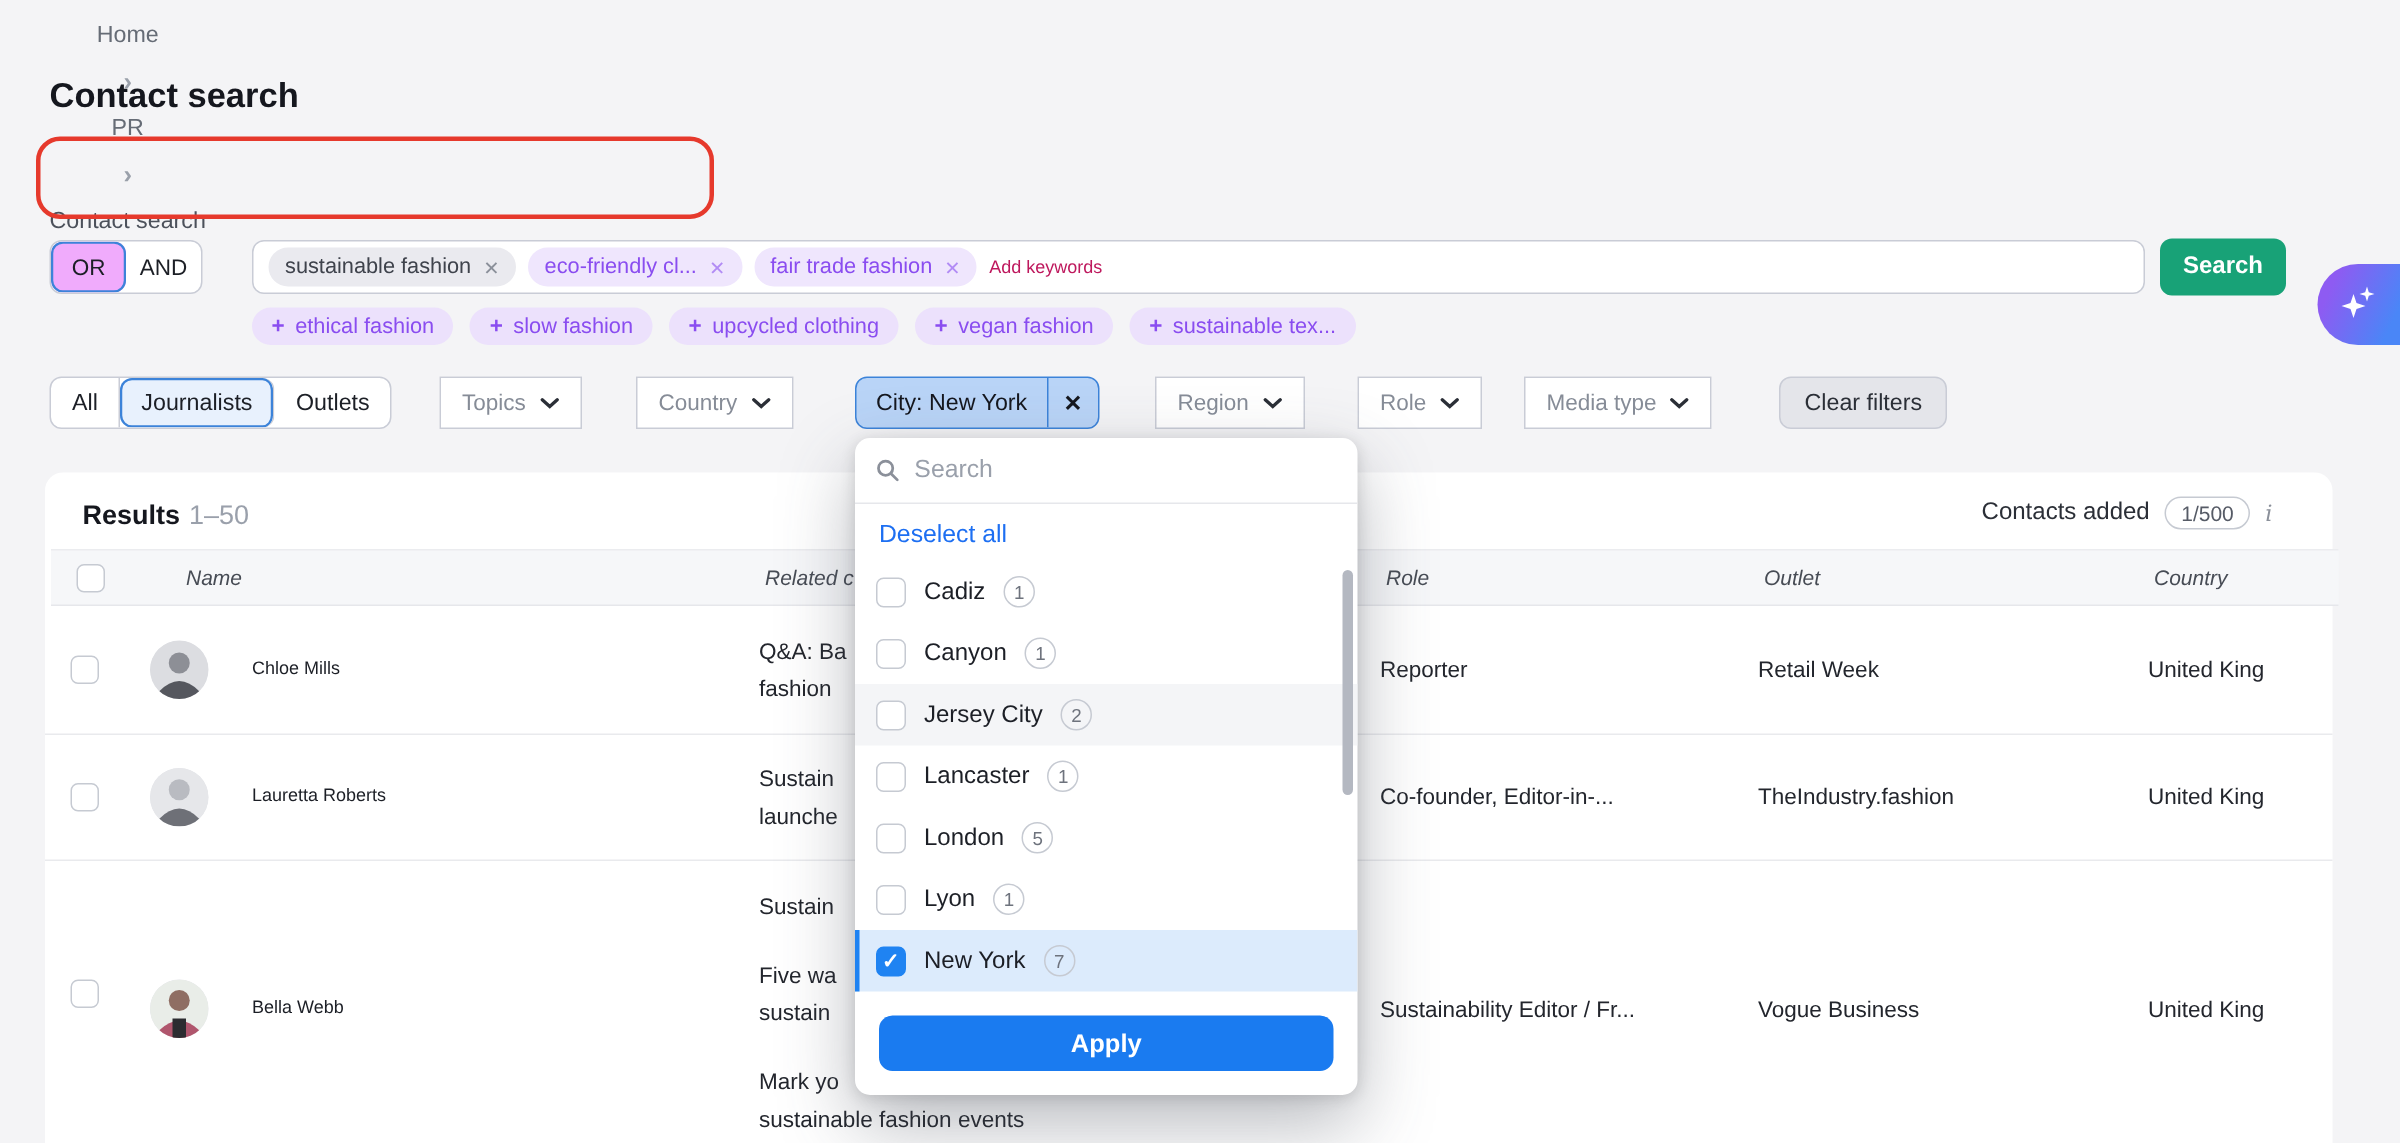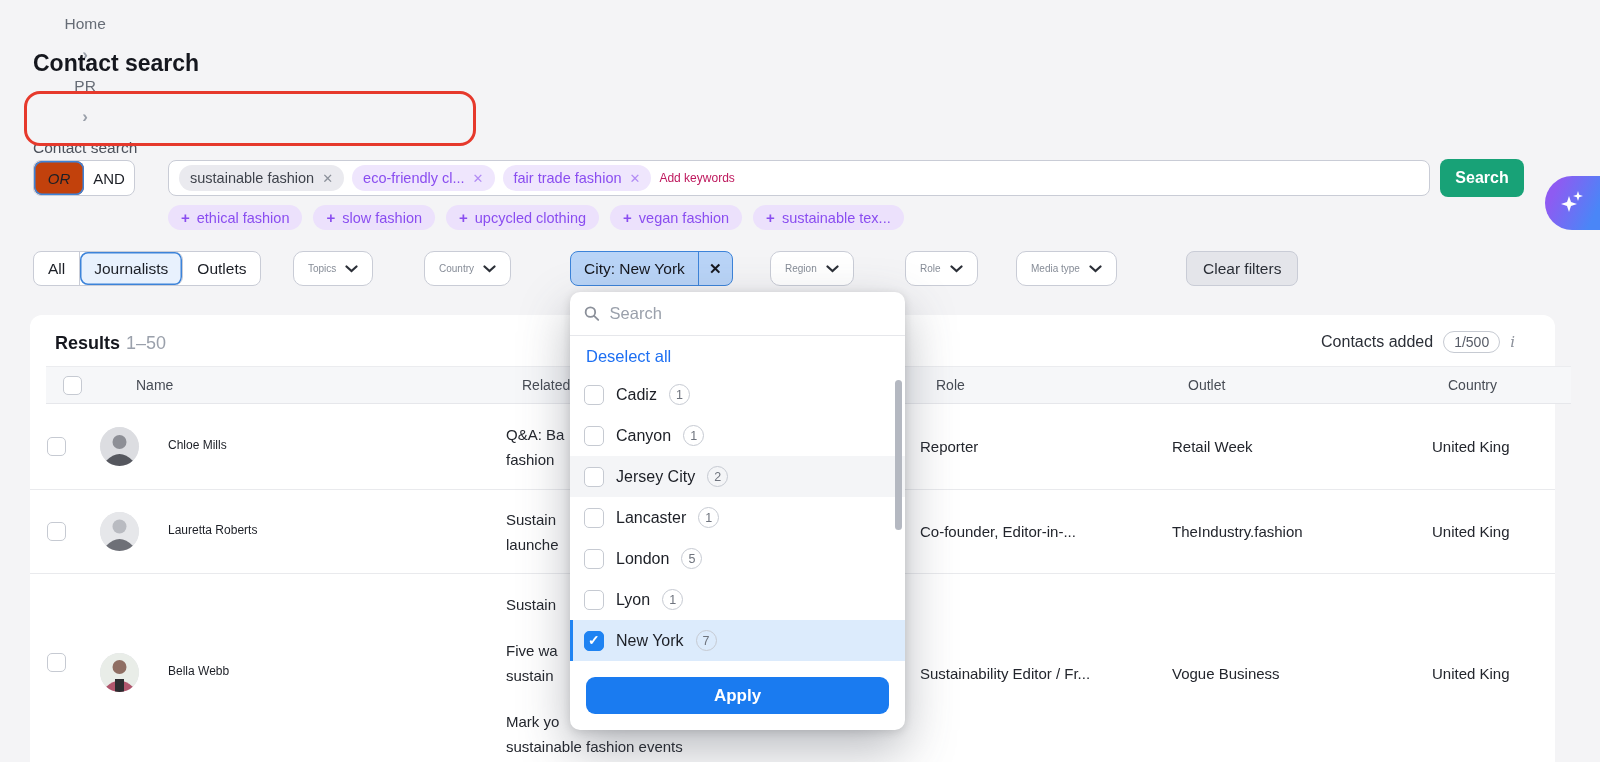--- a/index.html
+++ b/index.html
@@ -17,21 +17,21 @@
 
   
   .red-annotation { position:absolute; left:24px; top:91px; width:452px; height:55px; border:3px solid #e6392c; border-radius:16px; pointer-events:none; }
   .tabs { position:absolute; left:33px; top:108px; display:flex; gap:30px; font-size:16px; color:#15171e; }
   .tab { padding-bottom:9px; cursor:pointer; }
   .tab.active { font-weight:bold; border-bottom:3px solid #2476d2; }
 
   
   .op-toggle { position:absolute; left:33px; top:160px; display:flex; height:36px; border:1px solid #c9ccd6; border-radius:8px; background:#fff; overflow:hidden; }
   .op { width:50px; display:flex; align-items:center; justify-content:center; font-size:15px; cursor:pointer; }
-  .op.selected { background:#c2410c; box-shadow:inset 0 0 0 1.5px #3c83d9; border-radius:8px;font-style:italic; }
+  .op.selected { background:#f0abfc; box-shadow:inset 0 0 0 1.5px #3c83d9; border-radius:8px; }
 
   .kw-box { position:absolute; left:168px; top:160px; width:1262px; height:36px; background:#fff; border:1px solid #c9ccd6; border-radius:8px; display:flex; align-items:center; gap:8px; padding:0 10px; }
   .chip { display:flex; align-items:center; gap:8px; height:26px; padding:0 11px; border-radius:14px; font-size:14.5px; white-space:nowrap; }
   .chip.gray { background:#eaeaef; color:#3f434c; }
   .chip.gray .x { color:#8b909a; }
   .chip.purple { background:#efe6fd; color:#8a4df0; }
   .chip.purple .x { color:#b28cf5; }
   .chip .x { font-size:13px; cursor:pointer; }
   .kw-placeholder { color:#be185d; font-size:12px; }
 
@@ -42,38 +42,38 @@
   .suggestions { position:absolute; left:168px; top:205px; display:flex; gap:11px; }
   .sug-chip { display:flex; align-items:center; gap:7px; height:25px; padding:0 13px; background:#ece1fc; color:#8a4df0; border-radius:13px; font-size:14.5px; cursor:pointer; white-space:nowrap; }
   .sug-chip .plus { font-size:15px; font-weight:bold; }
 
   
   .seg-group { position:absolute; left:33px; top:251px; display:flex; height:35px; background:#fff; border:1px solid #c9ccd6; border-radius:8px; overflow:hidden; }
   .seg { display:flex; align-items:center; justify-content:center; padding:0 14px; font-size:15.5px; cursor:pointer; border-right:1px solid #c9ccd6; }
   .seg:last-child { border-right:none; }
   .seg.selected { background:#e8f1fd; box-shadow:inset 0 0 0 1.5px #3c83d9; border-radius:8px; }
 
-  .filter-btn { position:absolute; top:251px; height:35px; background:#fff; border:1px solid #c9ccd6; border-radius:10px; display:flex; align-items:center; gap:9px; padding:0 14px; font-size:10px; color:#868c97; cursor:pointer; }
+  .filter-btn { position:absolute; top:251px; height:35px; background:#fff; border:1px solid #c9ccd6; border-radius:0; display:flex; align-items:center; gap:9px; padding:0 14px; font-size:15px; color:#868c97; cursor:pointer; }
   .filter-btn svg { flex:none; }
 
   .city-chip { position:absolute; left:570px; top:251px; height:35px; background:#b9d4f7; border:1.5px solid #3c83d9; border-radius:8px; display:flex; align-items:center; font-size:15.5px; color:#15171e; cursor:pointer; overflow:hidden; }
   .city-chip .lbl { padding:0 13px; }
   .city-chip .xwrap { width:34px; height:100%; display:flex; align-items:center; justify-content:center; border-left:1.5px solid #3c83d9; font-weight:bold; font-size:15px; color:#15171e; }
 
   .clear-btn { position:absolute; left:1186px; top:251px; height:35px; padding:0 16px; background:#e4e5ea; border:1px solid #c9ccd6; border-radius:8px; font-size:15.5px; color:#2b2f37; cursor:pointer;text-align:right; }
 
   
   .card { position:absolute; left:30px; top:315px; width:1525px; height:447px; background:#fff; border-radius:12px 12px 0 0; }
   .results-head { position:absolute; left:25px; top:18px; font-size:18px; font-weight:bold; color:#15171e; }
   .results-range { font-weight:normal; color:#9aa0ab; margin-left:6px; }
   .contacts-added { position:absolute; right:40px; top:16px; display:flex; align-items:center; gap:10px; font-size:16px; color:#2b2f37; }
   .ca-badge { border:1px solid #c6cad2; border-radius:12px; padding:2px 10px; font-size:14px; color:#565b66; }
   .info-i { font-family:"DejaVu Serif", serif; font-style:italic; color:#8b909a; font-size:15px; cursor:pointer; }
 
-  .thead { position:absolute; left:16px; top:51px; width:100%; height:38px; background:#f6f7f9; border-top:1px solid #ebecef; border-bottom:1px solid #e6e7eb; font-size:14px; color:#474c55; }
+  .thead { position:absolute; left:4px; top:51px; width:100%; height:38px; background:#f6f7f9; border-top:1px solid #ebecef; border-bottom:1px solid #e6e7eb; font-size:14px; color:#474c55;font-style:italic; }
   .col-name { position:absolute; left:90px; top:10px; }
   .col-related { position:absolute; left:476px; top:10px; }
   .col-role { position:absolute; left:890px; top:10px; }
   .col-outlet { position:absolute; left:1142px; top:10px; }
   .col-country { position:absolute; left:1402px; top:10px; width:110px; overflow:hidden; white-space:nowrap; }
 
   .row { position:absolute; left:0; width:100%; border-bottom:1px solid #e9eaed; }
   .row1 { top:89px; height:86px; }
   .row2 { top:175px; height:84px; }
   .row3 { top:259px; height:188px; border-bottom:none; }

